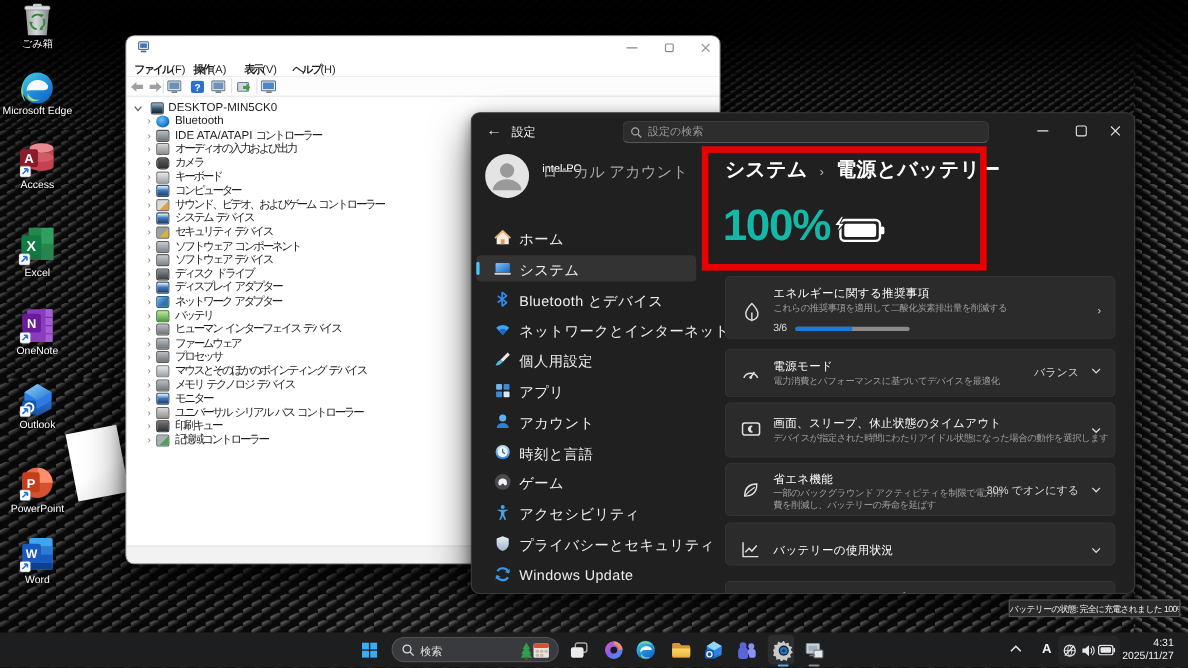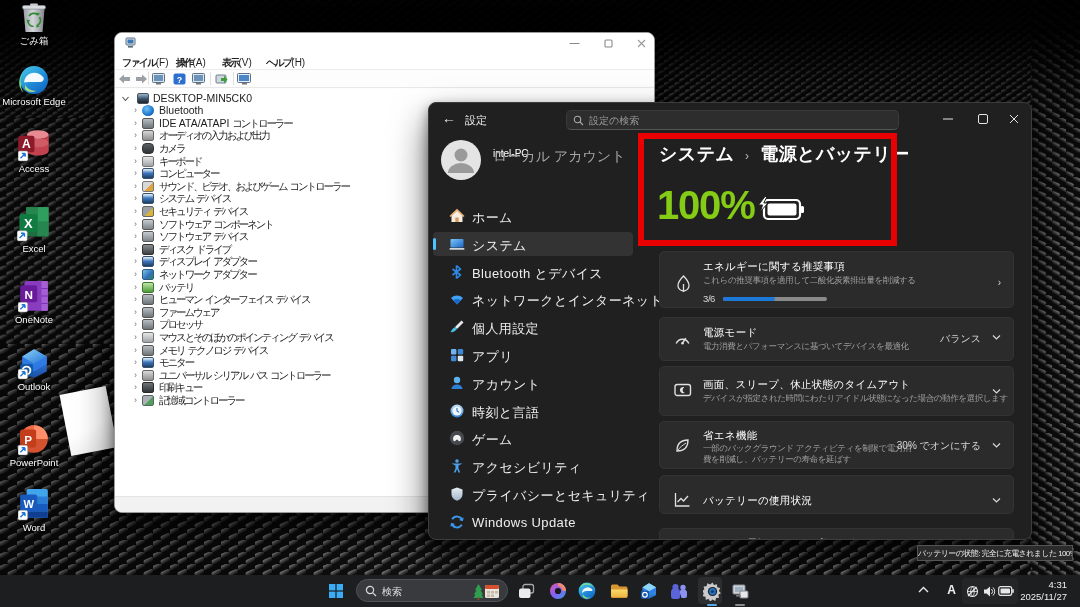--- a/index.html
+++ b/index.html
@@ -62,21 +62,21 @@
 #st .capbt{position:absolute;top:6px;color:#e6e6e6;font-size:11px;}
 #st .nav{position:absolute;left:0;top:34px;width:207px;bottom:0;}
 .navrow{position:absolute;left:4px;width:200px;height:24px;border-radius:4px;}
 .navrow.sel{background:#333333;}
 .navrow .nbar{position:absolute;left:0px;top:6px;width:3px;height:12px;border-radius:2px;background:#4cc2ff;}
 .navrow .nico{position:absolute;left:16px;top:4px;width:16px;height:16px;}
 .navrow .ntxt{position:absolute;left:39px;top:5px;font-size:13px;letter-spacing:0.4px;color:#eeeeee;white-space:nowrap;}
 #st .main{position:absolute;left:207px;top:34px;right:0;bottom:0;}
 .bcrumb{position:absolute;left:230px;top:39px;font-size:18px;font-weight:bold;letter-spacing:0.4px;color:#fff;white-space:nowrap;}
 .bsep{color:#b8b8b8;font-weight:normal;font-size:12px;}
-.pct{position:absolute;left:228px;top:80px;font-size:40px;font-weight:bold;color:#84cc16;letter-spacing:-1.2px;}
+.pct{position:absolute;left:228px;top:80px;font-size:40px;font-weight:bold;color:#14b8a6;letter-spacing:-1.2px;}
 .card{position:absolute;left:230px;width:355px;background:#2b2b2b;border:1px solid #333333;border-radius:5px;}
 .card .cico{position:absolute;left:14px;color:#e8e8e8;}
 .card .ct{position:absolute;left:43px;font-size:10.5px;letter-spacing:0.3px;color:#fff;white-space:nowrap;}
 .card .cs{position:absolute;left:43px;font-size:8.5px;letter-spacing:-0.4px;color:#9f9f9f;white-space:nowrap;}
 .card .rtx{position:absolute;right:32px;font-size:10px;color:#d6d6d6;white-space:nowrap;}
 .card .chv{position:absolute;right:12px;color:#cfcfcf;font-size:10px;}
 #redrect{position:absolute;left:638px;top:133px;width:259px;height:113px;border:6px solid #e90000;z-index:30;}
 #tooltip{position:absolute;left:917px;top:545px;width:156px;height:16px;background:#2b2b2b;border:1px solid #555;color:#ededed;font-size:8px;letter-spacing:-0.6px;line-height:15px;text-align:center;z-index:40;white-space:nowrap;overflow:hidden;}
 
 #task{position:absolute;left:0;bottom:0;width:1080px;height:32px;background:#1d1e20;z-index:50;}

